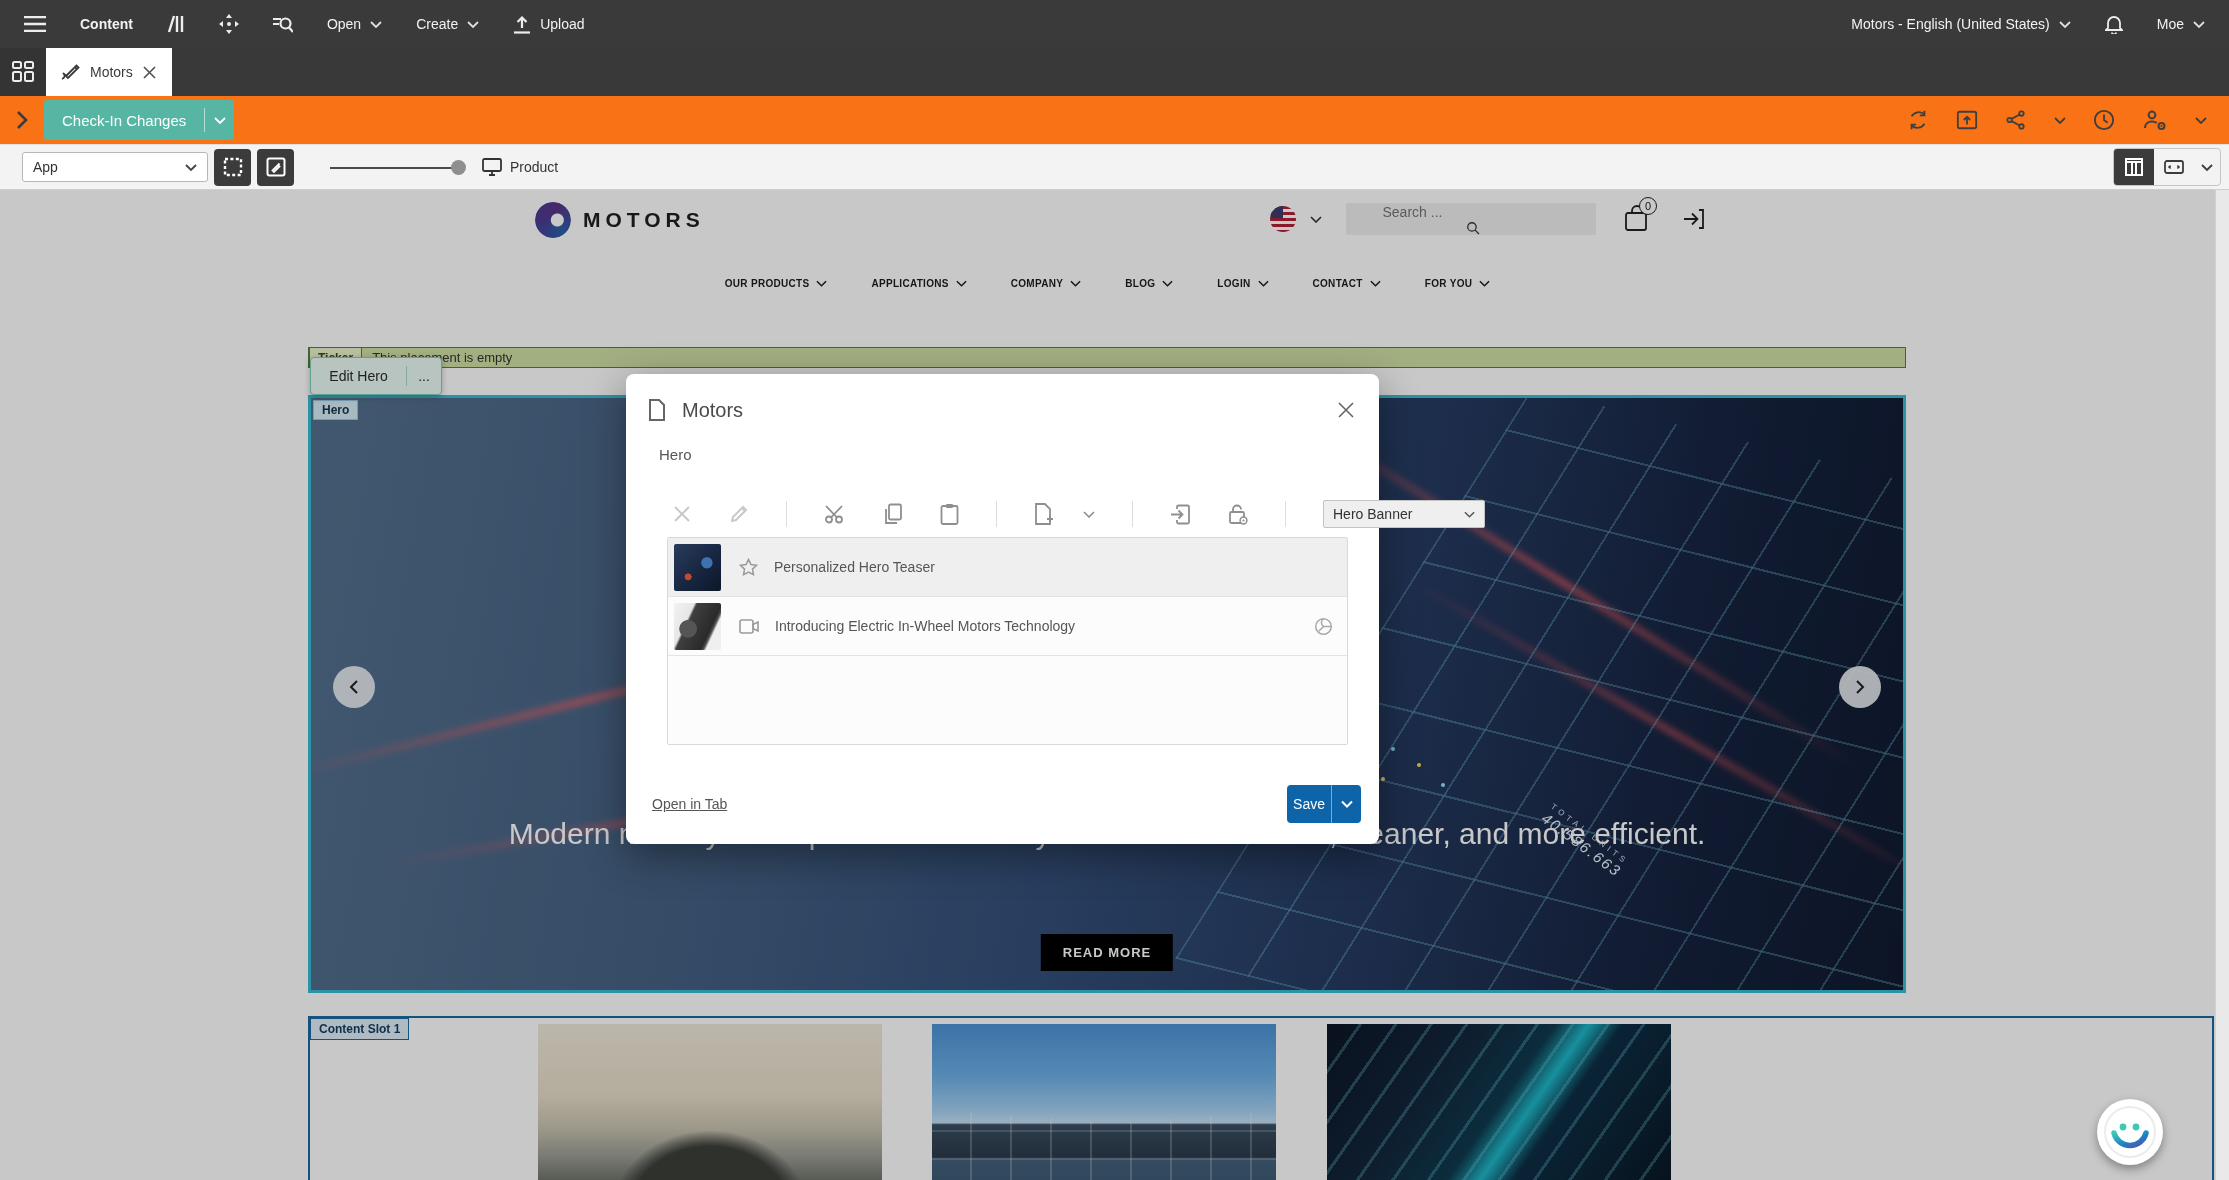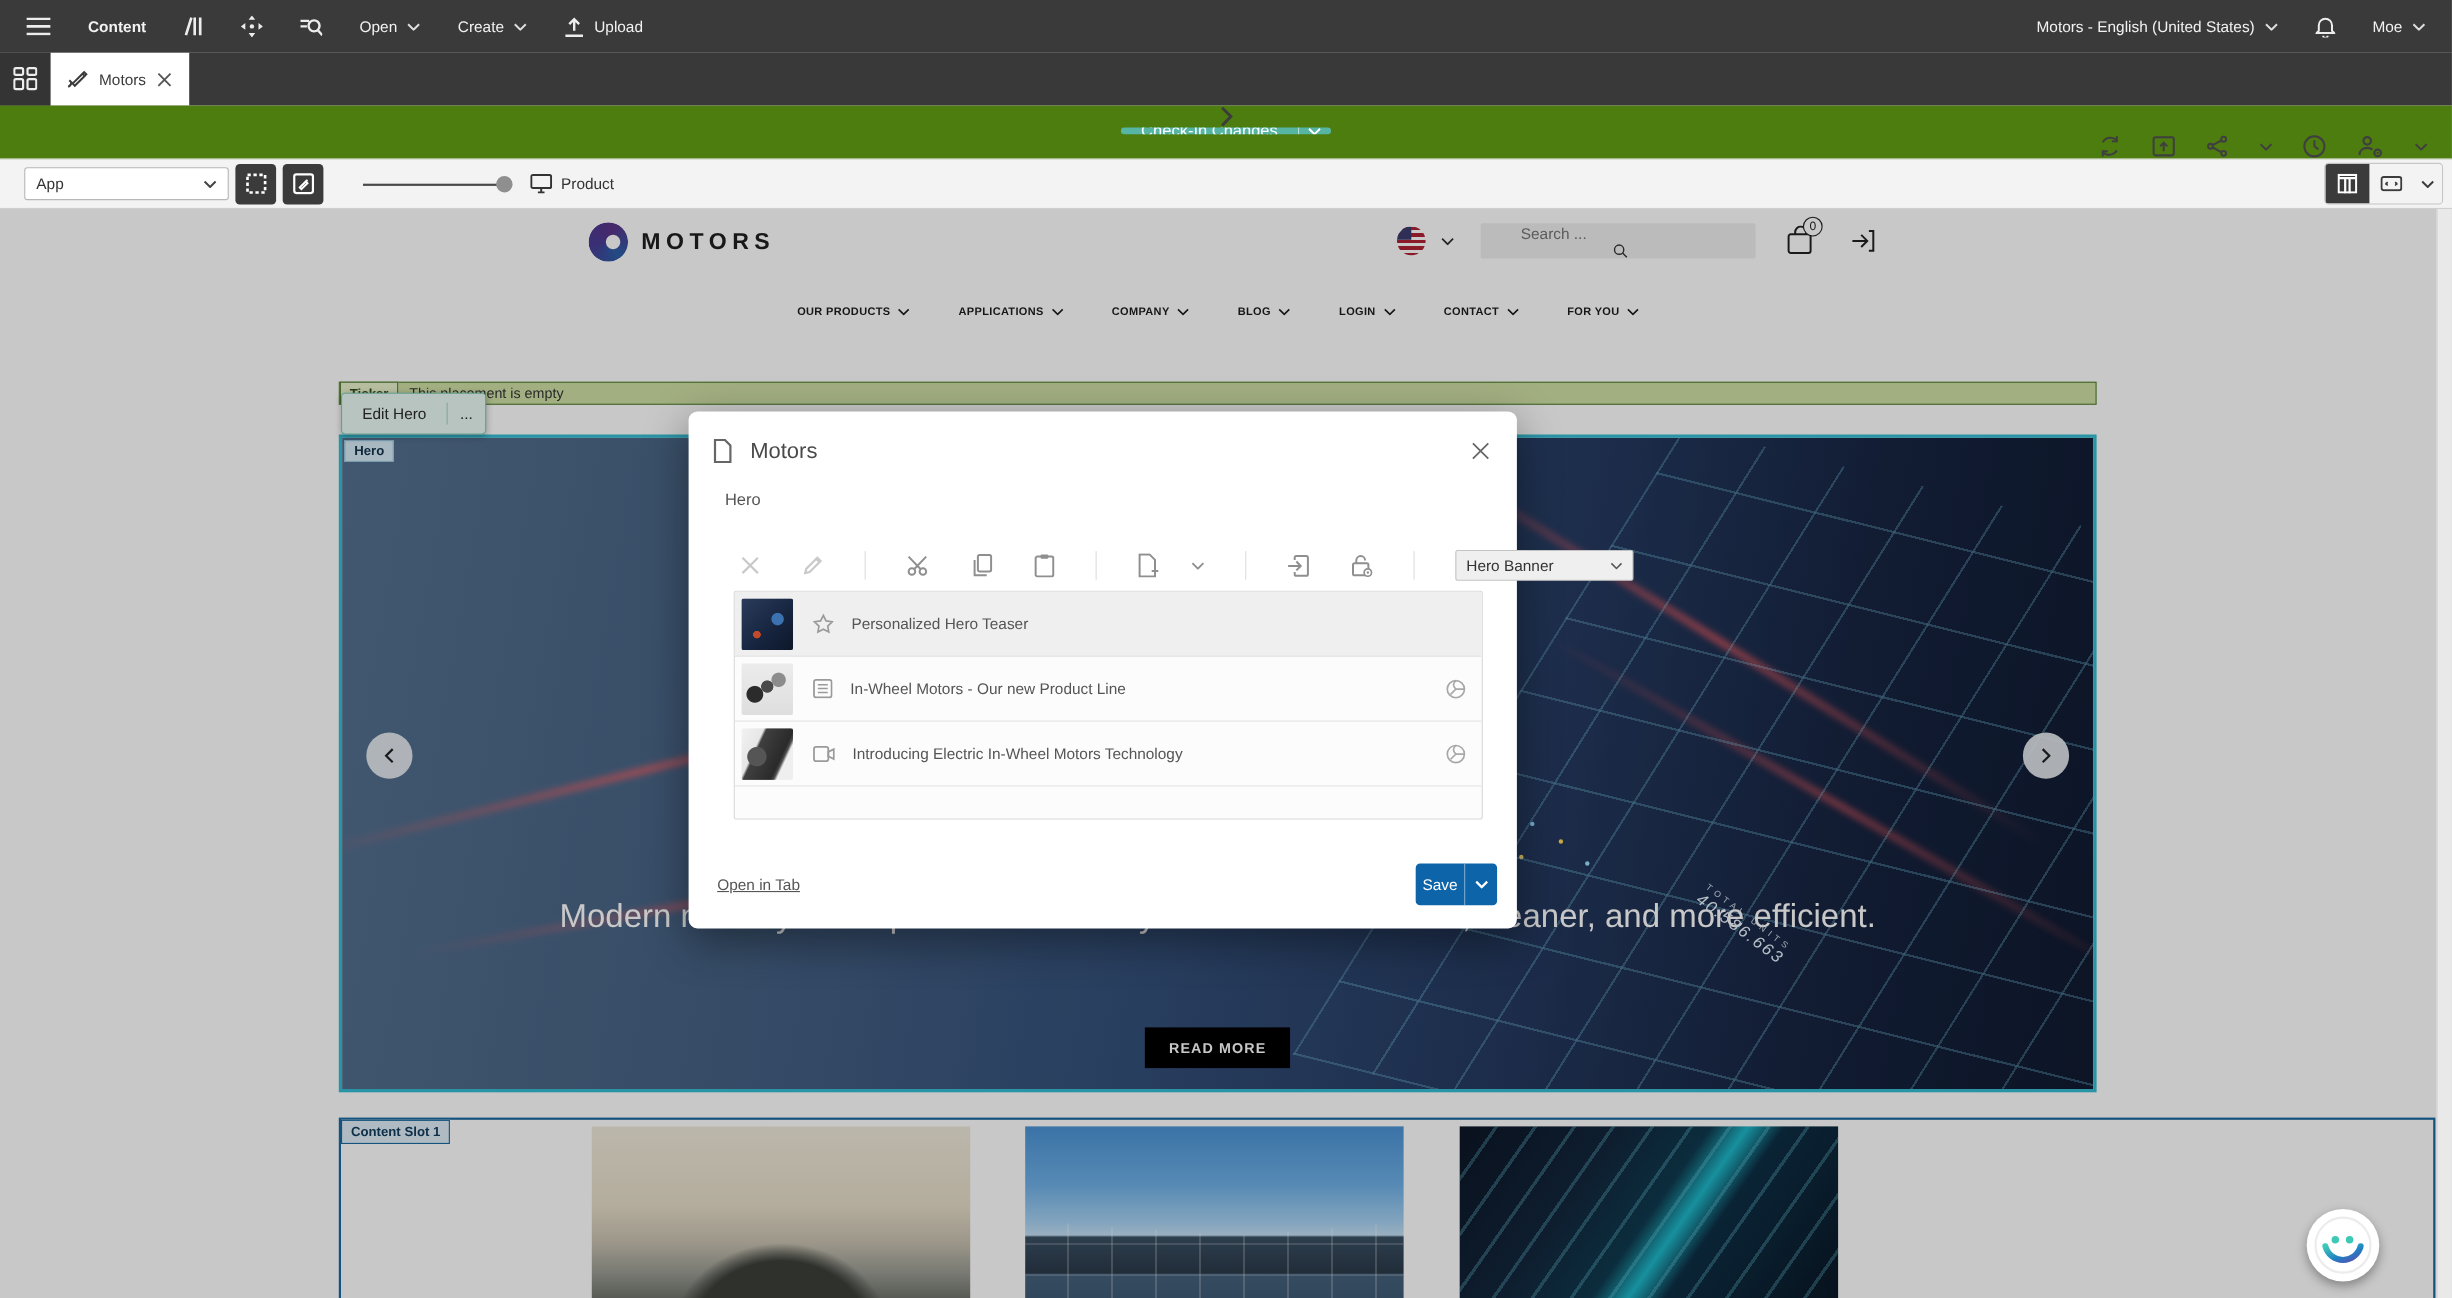--- a/index.html
+++ b/index.html
@@ -14,21 +14,21 @@
   .topbar .spacer{flex:1;}
   .ic{color:#ededed;}
   .chev{color:#dedede;}
   
   .tabbar{position:absolute;left:0;top:48px;width:2229px;height:48px;background:#393939;display:flex;align-items:stretch;}
   .launcher{width:46px;display:flex;align-items:center;justify-content:center;background:#343434;cursor:pointer;}
   .tab{background:#fff;display:flex;align-items:center;gap:10px;padding:0 16px 0 14px;color:#3a3a3a;cursor:pointer;}
   .tab .t{font-size:14px;}
   .tab .x{color:#555;font-size:15px;}
   
-  .row3{position:absolute;left:0;top:96px;width:2229px;height:49px;background:#4d7c0f;border-bottom:1px solid #e0e0e0;display:flex;align-items:center;flex-direction:column;}
+  .row3{position:absolute;left:0;top:96px;width:2229px;height:49px;background:#f97316;border-bottom:1px solid #e0e0e0;display:flex;align-items:center;}
   .expander{width:44px;display:flex;justify-content:center;color:#3c3c3c;cursor:pointer;}
   .checkin{height:40px;background:#57b6a3;border-radius:3px;display:flex;align-items:center;color:#fff;cursor:pointer;overflow:hidden;}
   .checkin .cl{padding:0 18px;font-size:15px;}
   .checkin .dd{width:30px;height:24px;border-left:1px solid rgba(255,255,255,.55);display:flex;align-items:center;justify-content:center;}
   .row3 .ricons{margin-left:auto;display:flex;align-items:center;gap:27px;padding-right:22px;color:#3f3f3f;}
   
   .row4{position:absolute;left:0;top:145px;width:2229px;height:45px;background:#f3f3f3;border-bottom:1px solid #cfcfcf;display:flex;align-items:center;}
   .appsel{margin-left:22px;width:186px;height:30px;background:#fff;border:1px solid #b7b7b7;border-radius:3px;display:flex;align-items:center;justify-content:space-between;padding:0 10px;color:#333;font-size:14px;cursor:pointer;}
   .sqbtn{width:37px;height:37px;background:#3b3b3b;border-radius:4px;margin-left:6px;display:flex;align-items:center;justify-content:center;color:#fff;cursor:pointer;}
   .sqbtn:first-of-type{margin-left:8px;}
@@ -506,33 +506,20 @@
 
     <div class="dlg-list">
       <div class="lrow sel">
         <div class="thumb th1"></div>
         <svg class="rowic" width="19" height="19" viewBox="0 0 20 20">
             <path d="M10 1.5l2.6 5.3 5.9.8-4.3 4.1 1 5.8L10 14.8l-5.2 2.7 1-5.8L1.5 7.6l5.9-.8z" fill="none" stroke="currentColor" stroke-width="1.6"></path>
           </svg>
         <span class="rowlbl">Personalized Hero Teaser</span>
       </div>
       <div class="lrow">
-        <div class="thumb th2"></div>
-        <svg class="rowic" width="18" height="18" viewBox="0 0 18 18">
-            <rect x="1" y="1" width="16" height="16" rx="2" fill="none" stroke="currentColor" stroke-width="1.6"></rect>
-            <path d="M4.5 5.5h9M4.5 9h9M4.5 12.5h9" stroke="currentColor" stroke-width="1.4"></path>
-          </svg>
-        <span class="rowlbl">In-Wheel Motors - Our new Product Line</span>
-        <svg class="rowric" width="19" height="19" viewBox="0 0 20 20">
-            <circle cx="10" cy="10" r="8.2" fill="none" stroke="currentColor" stroke-width="1.6"></circle>
-            <path d="M10 1.8c-3 2.5-3 5.5 0 8.2L5 15" fill="none" stroke="currentColor" stroke-width="1.6"></path>
-            <path d="M10 10h8" stroke="currentColor" stroke-width="1.6"></path>
-          </svg>
-      </div>
-      <div class="lrow">
         <div class="thumb th3"></div>
         <svg class="rowic" width="20" height="15" viewBox="0 0 20 15">
             <rect x="1" y="1" width="13" height="13" rx="2" fill="none" stroke="currentColor" stroke-width="1.6"></rect>
             <path d="M14 5.5L19 3v9l-5-2.5z" fill="none" stroke="currentColor" stroke-width="1.6"></path>
           </svg>
         <span class="rowlbl">Introducing Electric In-Wheel Motors Technology</span>
         <svg class="rowric" width="19" height="19" viewBox="0 0 20 20">
             <circle cx="10" cy="10" r="8.2" fill="none" stroke="currentColor" stroke-width="1.6"></circle>
             <path d="M10 1.8c-3 2.5-3 5.5 0 8.2L5 15" fill="none" stroke="currentColor" stroke-width="1.6"></path>
             <path d="M10 10h8" stroke="currentColor" stroke-width="1.6"></path>

